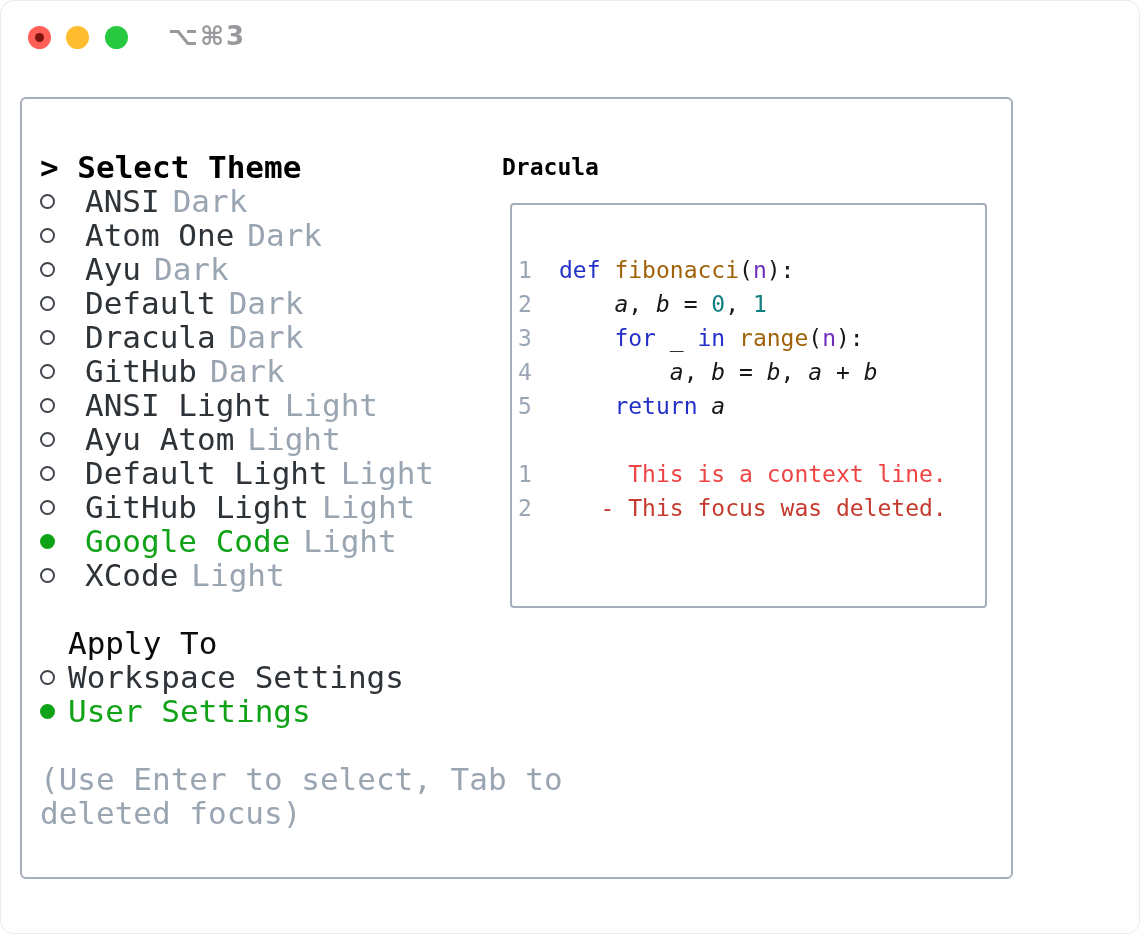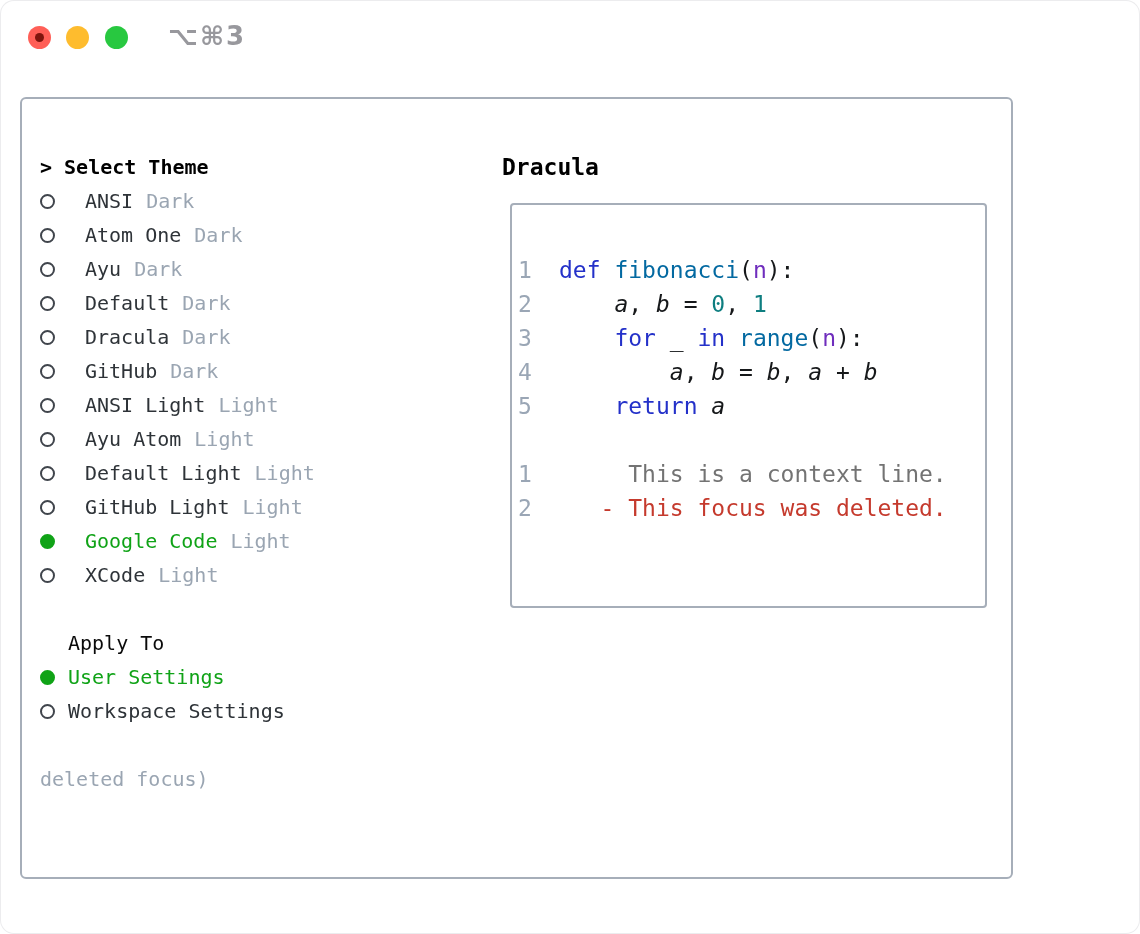--- a/index.html
+++ b/index.html
@@ -16,21 +16,21 @@
   .tl-yellow { left:66px;  background:#febc2e; }
   .tl-green  { left:105px; background:#28c840; }
   .shortcut { position:absolute; left:168px; top:21px; font-family:"DejaVu Sans","Liberation Sans",sans-serif;
               font-size:26px; font-weight:bold; letter-spacing:2px; color:#98989d; }
 
   
   .panel { position:absolute; left:20px; top:97px; width:993px; height:782px;
            border:2px solid #a6aeb9; border-radius:6px; background:#fff; }
 
   
-  .leftcol { position:absolute; left:18px; top:51px; font-size:20px; }
+  .leftcol { position:absolute; left:18px; top:51px; font-size:31px; }
   .row { height:34px; display:flex; align-items:center; }
   .hdr { color:#000; font-weight:bold; white-space:pre; }
   .marker { flex:none; width:15px; height:15px; border-radius:50%;
             border:2px solid #40454c; margin-right:13px; }
   .marker.sel { background:#10a317; border-color:#10a317; }
   .t-name { color:#2e3338; white-space:pre;margin-left:17px; }
   .t-variant { color:#9aa5b2; margin-left:13px; white-space:pre; }
   .theme-row.selected .t-name { color:#10a317; }
   .apply-hdr { color:#0a0a0a; white-space:pre; padding-left:28px; }
   .opt-name { color:#2e3338; white-space:pre; }
@@ -40,26 +40,26 @@
 
   
   .preview-title { position:absolute; left:480px; top:51px; height:34px;
                    display:flex; align-items:center; font-size:23px; font-weight:bold; color:#000; }
   .preview-box { position:absolute; left:488px; top:104px; width:477px; height:405px;
                  border:2px solid #a6aeb9; border-radius:4px; background:#fff;
                  padding:48px 0 0 6px; overflow:hidden; }
   .cline { height:34px; line-height:34px; white-space:pre; font-size:23px; }
   .lnum { display:inline-block; width:41px; color:#9aa6b5; }
   .tk-kw  { color:#2431c9; }
-  .tk-fn  { color:#0369a1;text-align:right; }
+  .tk-fn  { color:#a16207;text-align:right; }
   .tk-pr  { color:#6f2dbd; }
   .tk-nm  { color:#0e7e80; }
   .tk-vr  { color:#16181a; font-style:italic; }
   .tk-pl  { color:#16181a; }
-  .tk-ctx { color:#737373; }
+  .tk-ctx { color:#ef4444; }
   .tk-del { color:#c53a2d; }
   .tk-add { color:#00b81f; }
 </style>
 </head>
 <body>
 
 <div class="screen">
 
   <div class="tl tl-red"></div>
   <div class="tl tl-yellow"></div>
@@ -132,31 +132,34 @@
         <span class="marker"></span>
         <span class="t-name">XCode</span>
         <span class="t-variant">Light</span>
       </div>
 
       <div class="spacer"></div>
 
       <div class="row">
         <span class="apply-hdr">Apply To</span>
       </div>
+      <div class="row apply-row">
+        <span class="marker"></span>
+        <span class="opt-name">Workspace Settings</span>
+      </div>
       <div class="row apply-row selected">
         <span class="marker sel"></span>
         <span class="opt-name">User Settings</span>
       </div>
-      <div class="row apply-row">
-        <span class="marker"></span>
-        <span class="opt-name">Workspace Settings</span>
-      </div>
 
       <div class="spacer"></div>
 
+      <div class="row">
+        <span class="hint">(Use Enter to select, Tab to</span>
+      </div>
       <div class="row">
         <span class="hint">deleted focus)</span>
       </div>
     </div>
 
     <div class="preview-title">Dracula</div>
 
     <div class="preview-box">
       <div class="cline"><span class="lnum">1</span><span class="tk-kw">def</span><span class="tk-pl"> </span><span class="tk-fn">fibonacci</span><span class="tk-pl">(</span><span class="tk-pr">n</span><span class="tk-pl">):</span></div>
 

